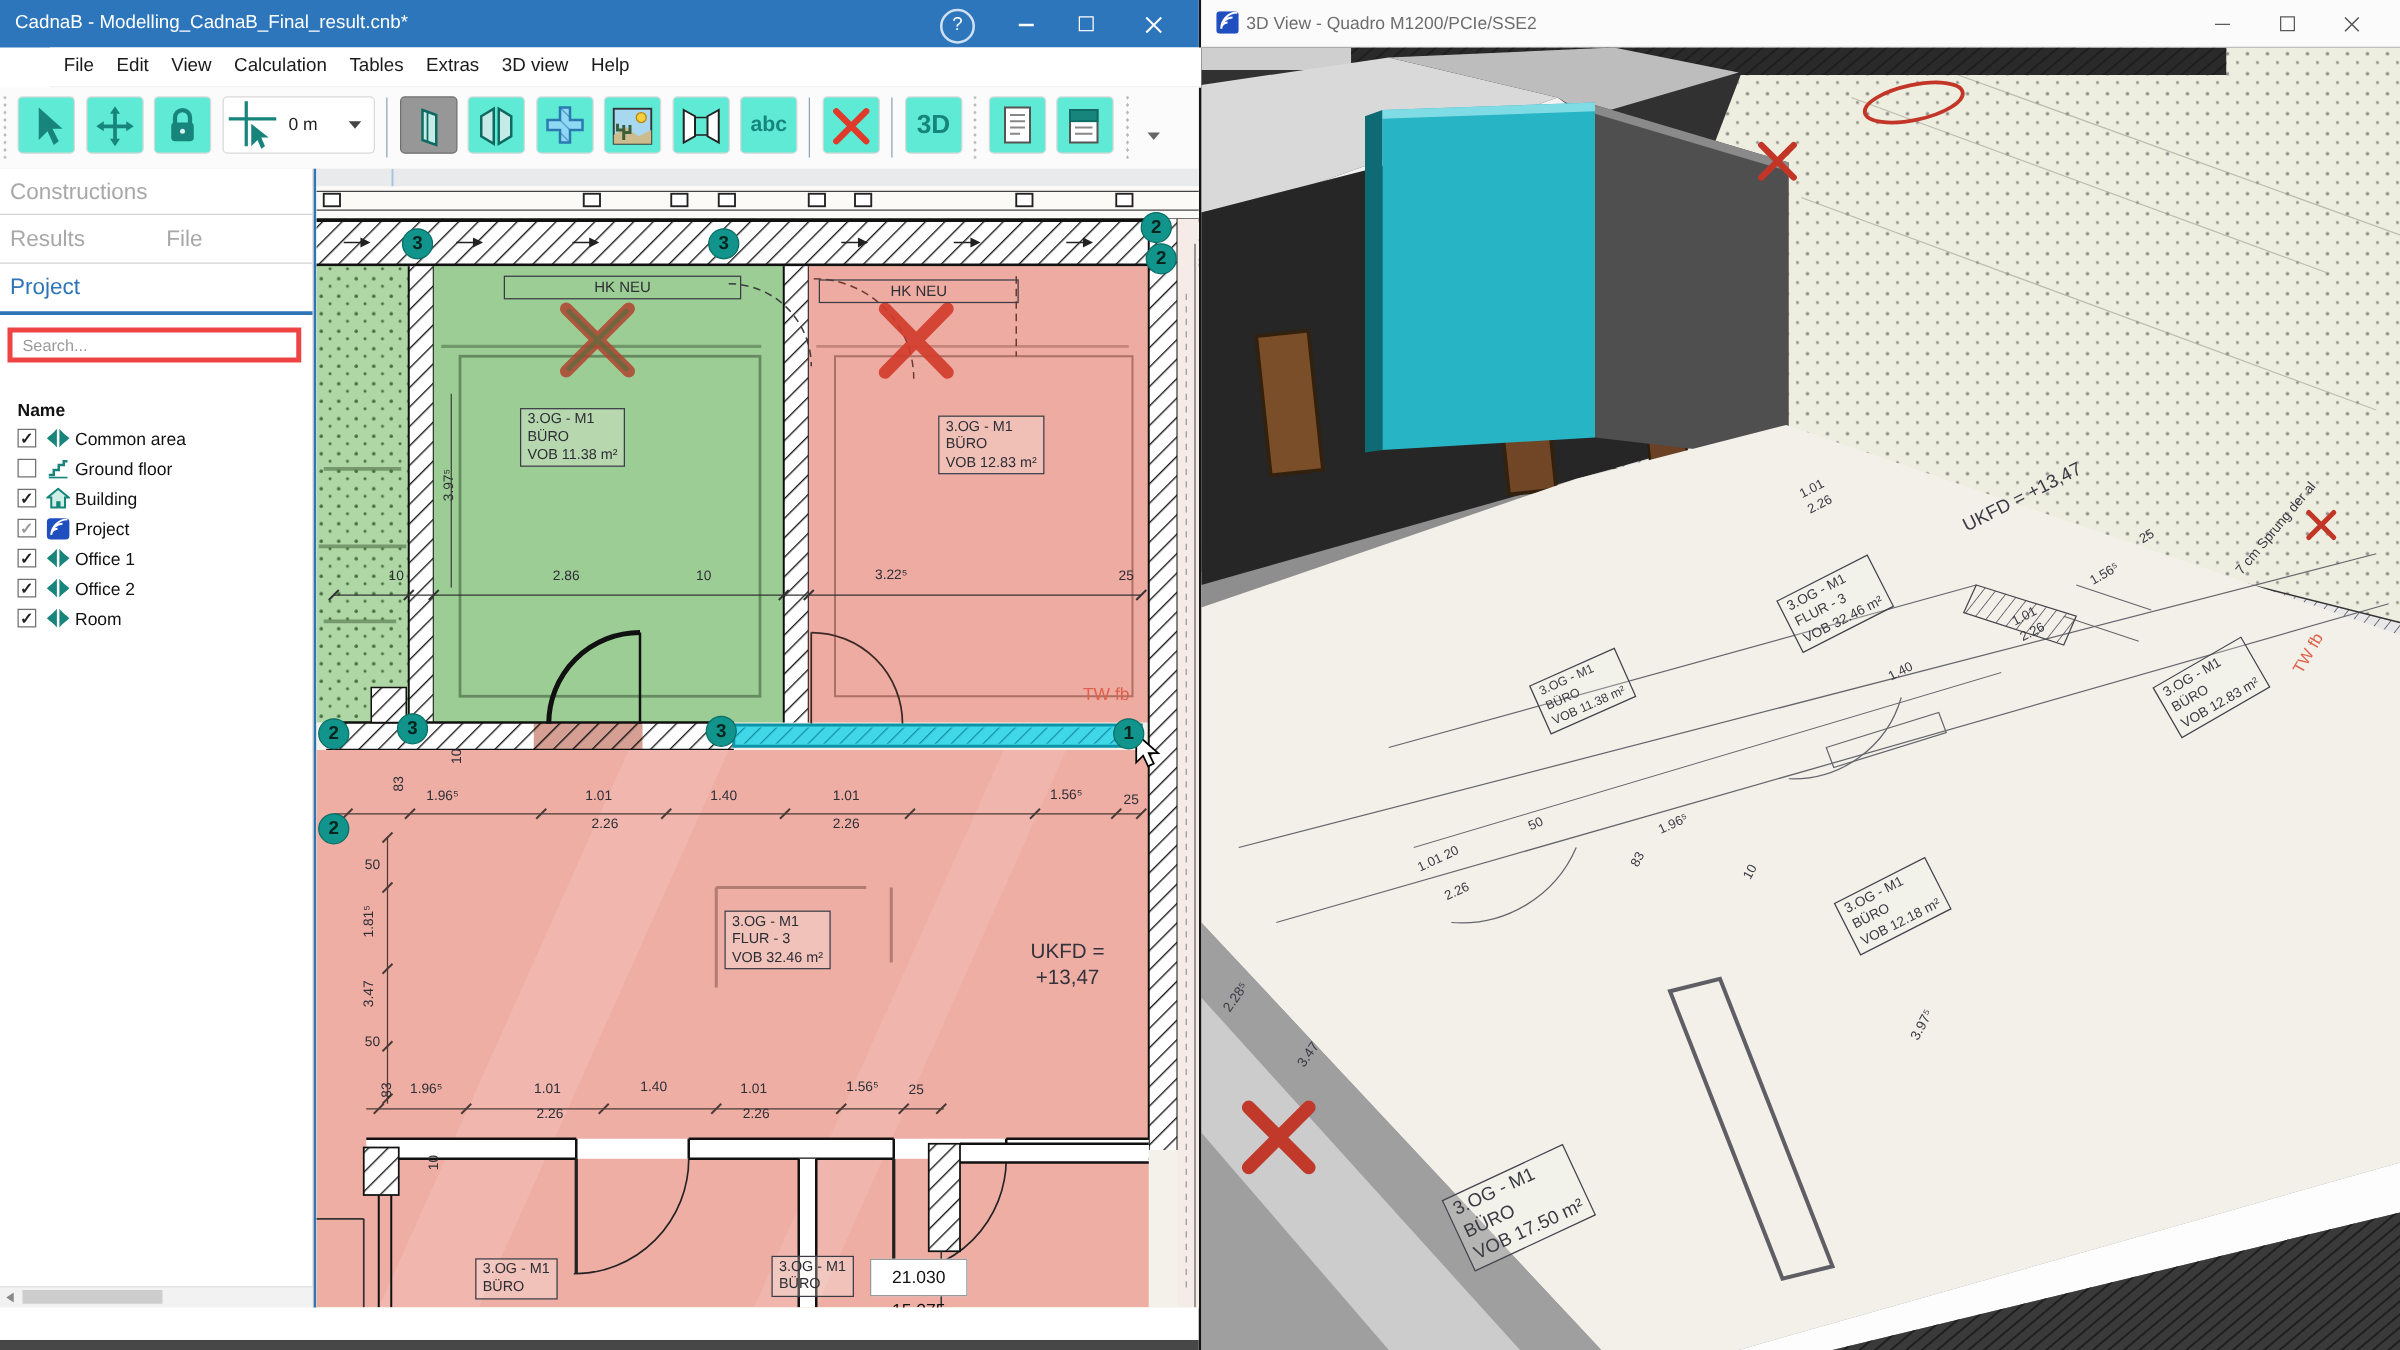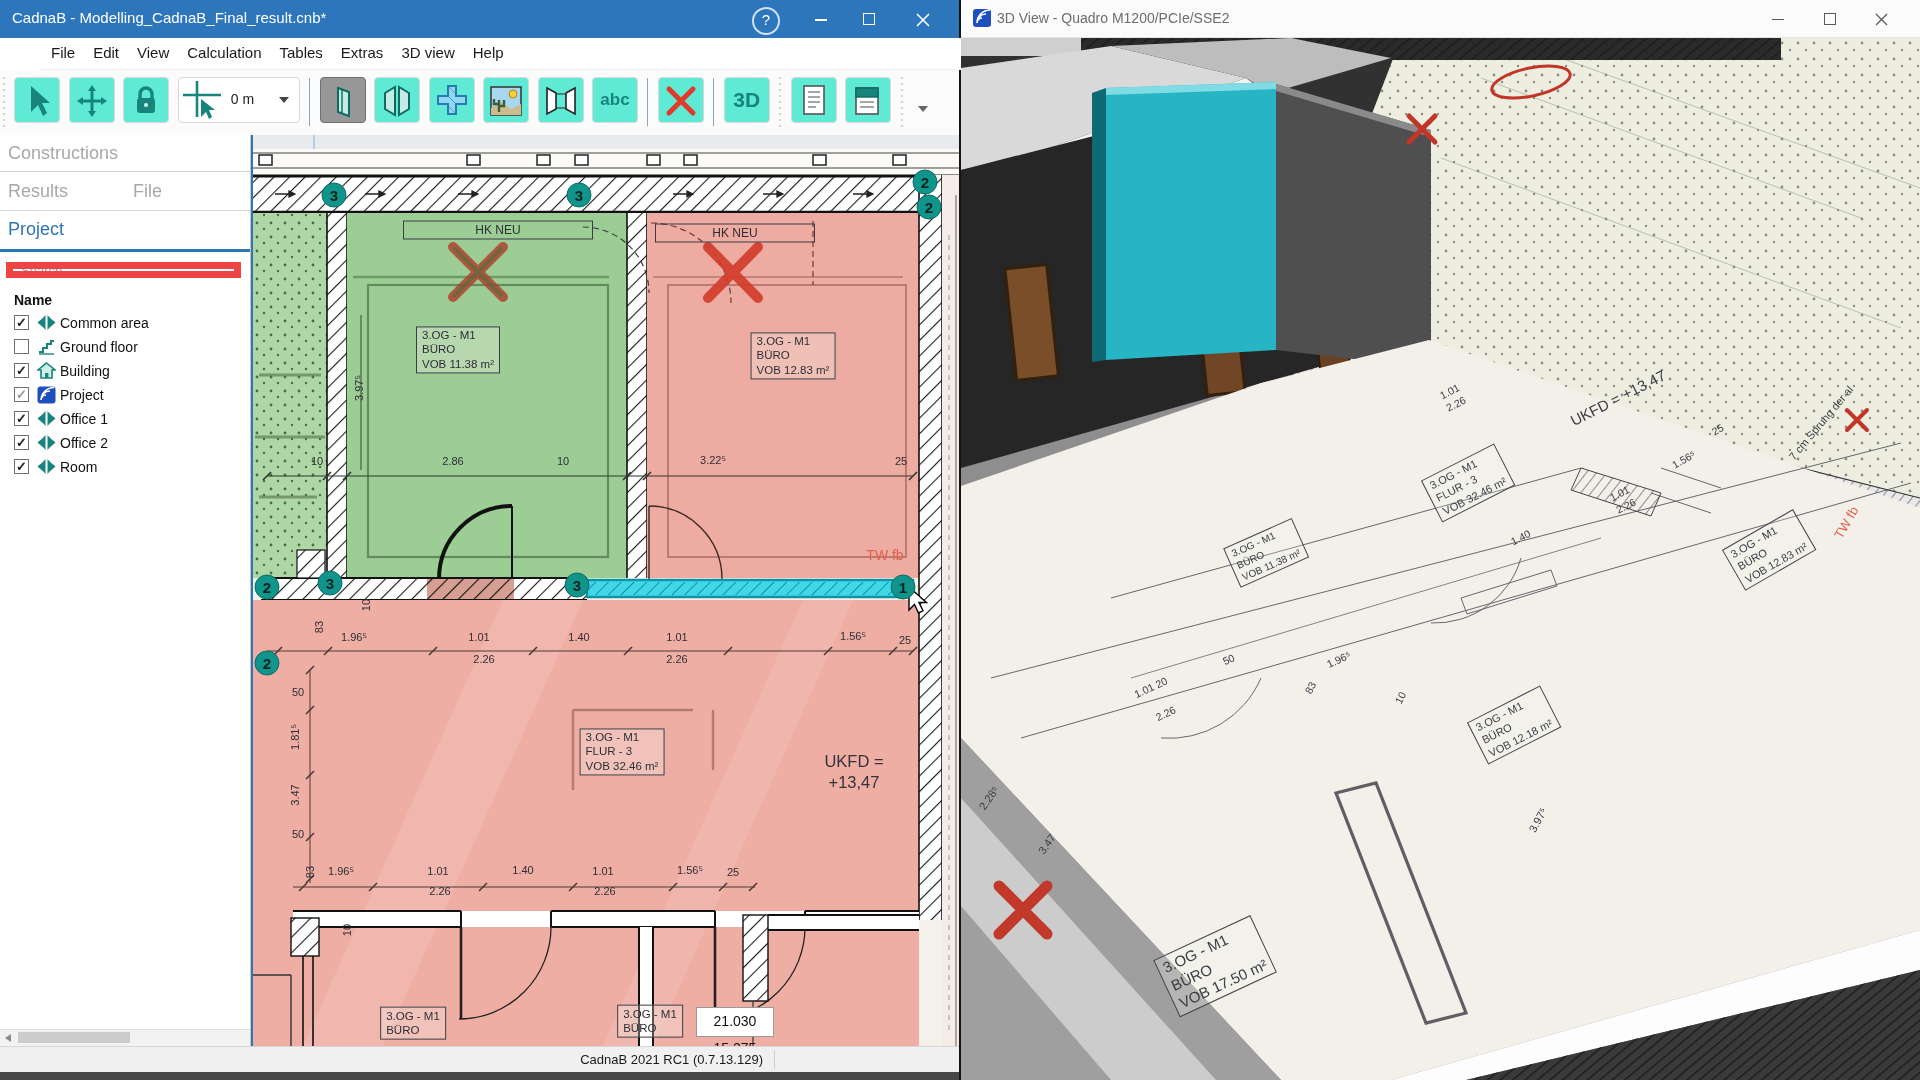--- a/index.html
+++ b/index.html
@@ -38,21 +38,21 @@
   .abc-glyph{font-size:17px;font-weight:bold;color:#17857c;line-height:44px;}
   .threed-glyph{font-size:21px;font-weight:bold;color:#17857c;line-height:44px;}
   .ovchev{display:inline-block;vertical-align:top;margin:36px 8px 0 8px;width:0;height:0;
     border-left:5px solid transparent;border-right:5px solid transparent;border-top:6px solid #666;}
   
   .sidebar{position:absolute;left:0;top:135px;width:251px;height:911px;background:#fff;border-right:1px solid #c8c8c8;box-sizing:border-box;}
   .stab{padding:8px 8px 7px 8px;font-size:18px;color:#a8a8a8;border-bottom:1px solid #d4d4d4;}
   .stab-row{display:flex;border-bottom:1px solid #d4d4d4;}
   .stab-row div{flex:1;padding:9px 8px 8px 8px;font-size:18px;color:#a8a8a8;}
   .stab.active{color:#2e75b6;border-bottom:3px solid #2e75b6;padding-bottom:9px;}
-  .search{margin:10px 6px 4px 6px;width:235px;height:16px;border:7px solid #ef4444;box-sizing:border-box;
+  .search{margin:10px 6px 20px 6px;width:235px;height:28px;border:4px solid #ef4444;box-sizing:border-box;
     font-size:13px;padding-left:8px;color:#333;font-family:"Liberation Sans",sans-serif;}
   .search::placeholder{color:#9a9a9a;}
   .filterrow{position:relative;height:40px;border-bottom:1px solid #888;margin-top:2px;}
   .fselect{position:absolute;left:7px;top:2px;width:185px;height:30px;border:1px solid #a8a8a8;background:#fff;}
   .fselect .val{position:absolute;left:27px;top:6px;font-size:14px;color:#222;}
   .fselect .chev{position:absolute;right:8px;top:12px;width:0;height:0;border-left:5px solid transparent;
     border-right:5px solid transparent;border-top:6px solid #444;}
   .cb{display:inline-block;width:15px;height:15px;border:1px solid #707070;background:#fff;box-sizing:border-box;
     font-size:13px;line-height:13px;text-align:center;font-weight:bold;color:#222;}
   .cu-box{position:absolute;left:201px;top:9px;}
@@ -525,24 +525,20 @@
           <div class="vertex" style="left: 676px; top: 72px;">2</div>
           <div class="vertex" style="left: 14px; top: 452px;">2</div>
           <div class="vertex" style="left: 77px; top: 448px;">3</div>
           <div class="vertex" style="left: 324px; top: 450px;">3</div>
           <div class="vertex" style="left: 650px; top: 452px;">1</div>
           <div class="vertex" style="left: 14px; top: 528px;">2</div>
         </div>
       <div class="coordbox">21.030 15.275</div>
     </div>
 
-    <div class="statusbar">
-      <span class="stext">CadnaB 2021 RC1 (0.7.13.129)</span>
-      <span class="ssep"></span>
-    </div>
     <div class="darkstrip"></div>
   </div>
 
   <div class="win" id="right-window">
     <div class="titlebar3d">
       <svg class="appicon" width="18" height="18">
         <rect x="0" y="0" width="18" height="18" rx="3" fill="#1f4fbe"></rect>
         <path d="M4 14 A5 5 0 0 1 9 9 M4 14 A9 9 0 0 1 13 5 M4 14 A13 13 0 0 1 17 1" stroke="#fff" stroke-width="1.6" fill="none"></path>
       </svg>
       <span class="title">3D View - Quadro M1200/PCIe/SSE2</span>

